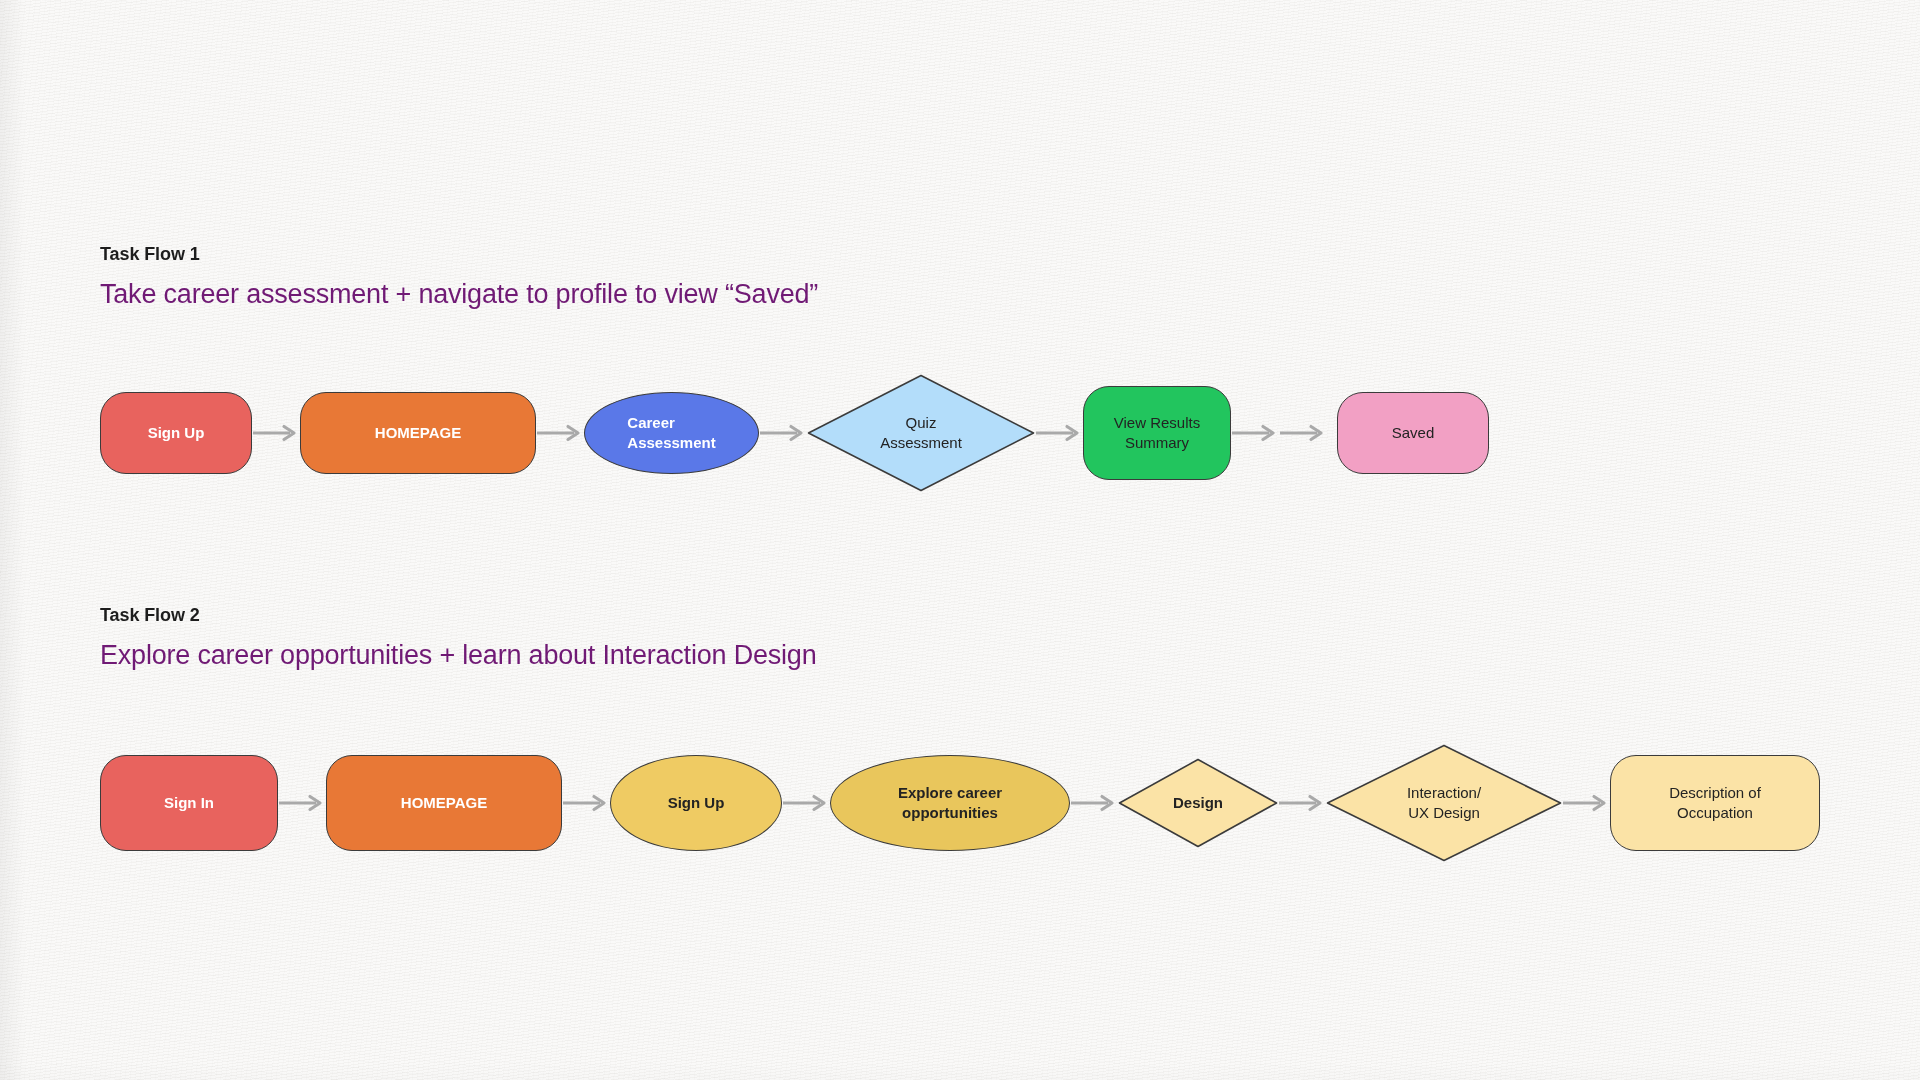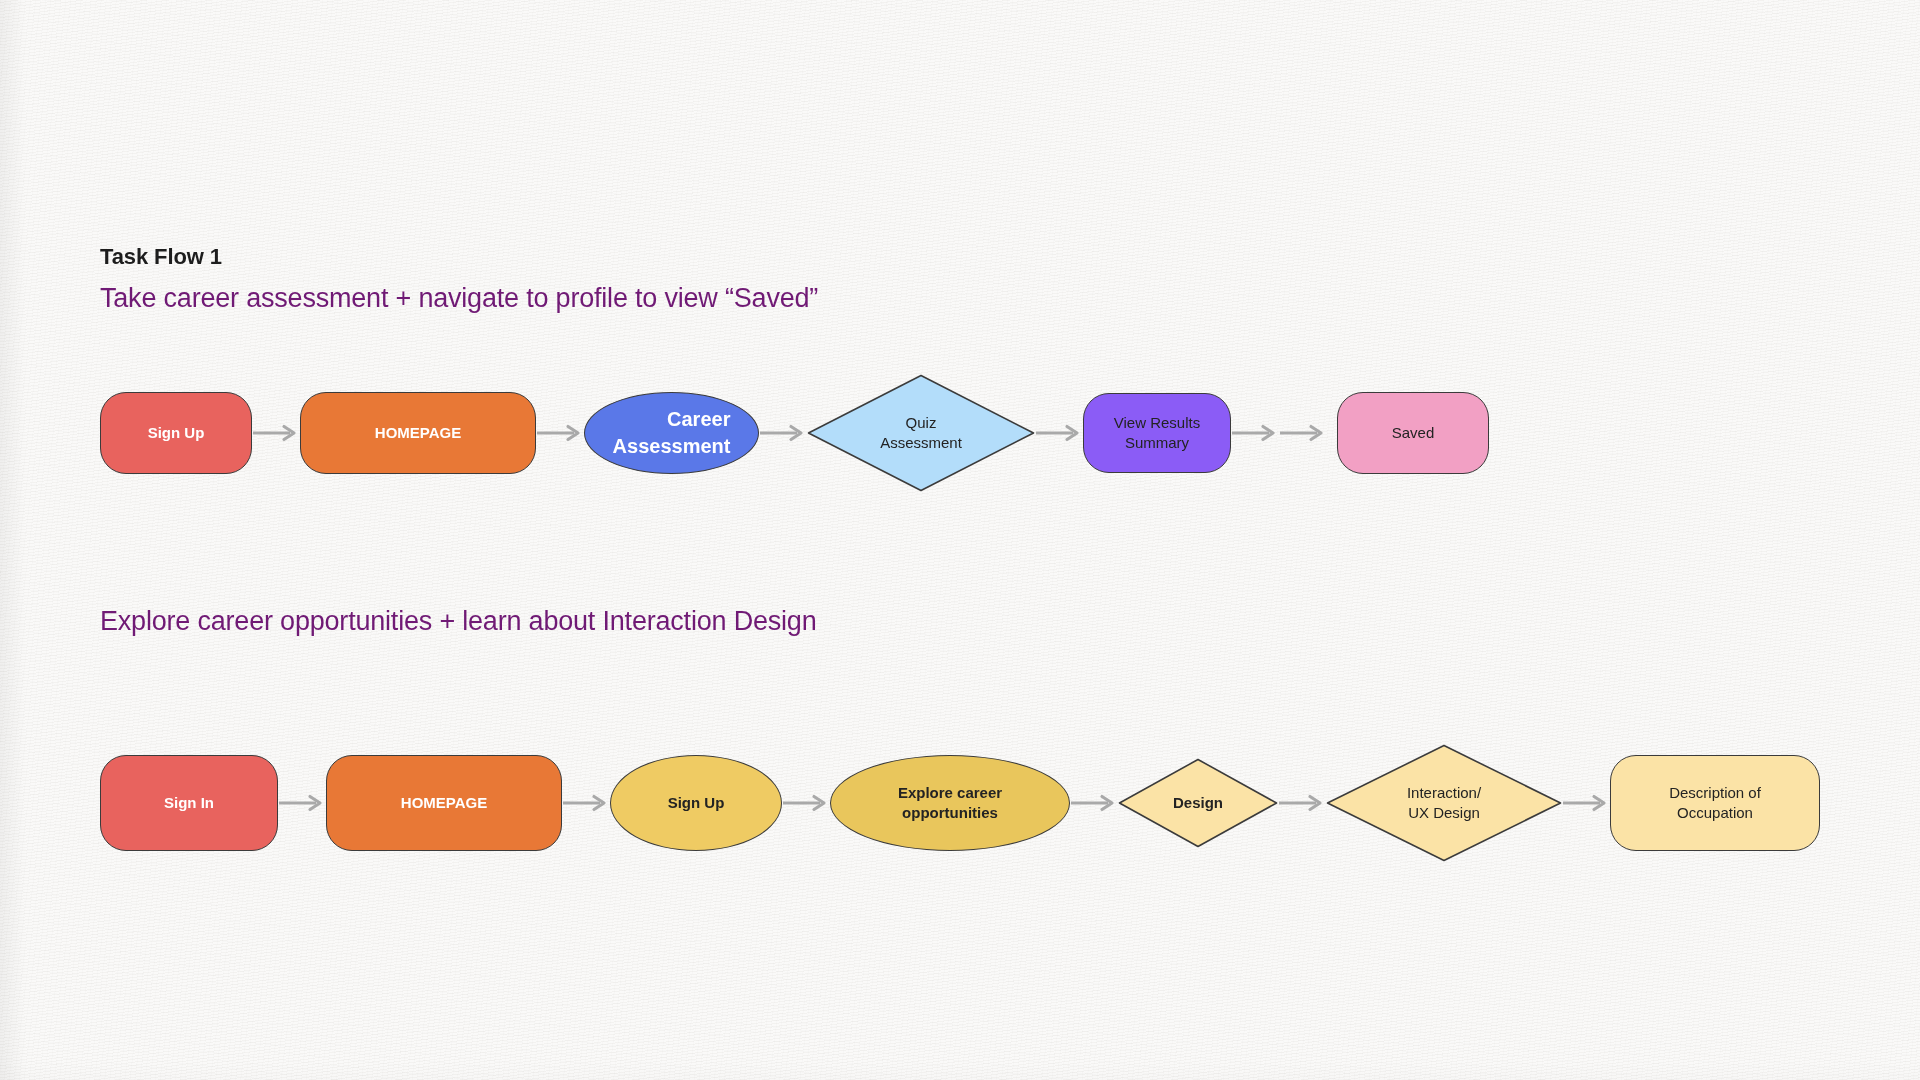--- a/index.html
+++ b/index.html
@@ -28,21 +28,21 @@
   }
 
   .section {
     position: absolute;
     left: 100px;
   }
   #flow1-header { top: 245px; }
   #flow2-header { top: 606px; }
 
   .flow-title {
-    font-size: 22px;
+    font-size: 18px;
     font-weight: bold;
     color: #1d1d1d;
     letter-spacing: -0.1px;
     margin: 0 0 14px 0;
     line-height: 1.1;
   }
   .flow-subtitle {
     font-size: 27px;
     font-weight: normal;
     color: #701a75;
@@ -113,20 +113,21 @@
 <body>
 
 <div id="canvas"></div>
 
 <div class="section" id="flow1-header">
   <div class="flow-title">Task Flow 1</div>
   <div class="flow-subtitle">Take career assessment + navigate to profile to view “Saved”</div>
 </div>
 
 <div class="section" id="flow2-header">
+  <div class="flow-title">Task Flow 2</div>
   <div class="flow-subtitle">Explore career opportunities + learn about Interaction Design</div>
 </div>
 
 <div class="flow-row" id="flow1-row">
     <div class="node-wrap" style="width: 152px; height: 82px;">
       <div class="node shape-rounded" style="width: 152px; height: 82px; background: rgb(232, 99, 94);">
         <div style="font-size: 15px; font-weight: bold; color: rgb(255, 255, 255); line-height: 1.35; white-space: pre; text-align: center;">Sign Up</div>
       </div>
     </div>
     <div class="arrow">
@@ -141,21 +142,21 @@
       </div>
     </div>
     <div class="arrow">
       <svg width="48" height="18" viewBox="0 0 48 18">
         <line x1="1" y1="9" x2="38" y2="9" stroke="#a9a9a9" stroke-width="3.2" stroke-linecap="butt"></line>
         <polyline points="32,2.5 42,9 32,15.5" fill="none" stroke="#a9a9a9" stroke-width="3.2" stroke-linecap="round" stroke-linejoin="round"></polyline>
       </svg>
     </div>
     <div class="node-wrap" style="width: 175px; height: 82px;">
       <div class="node shape-ellipse" style="width: 175px; height: 82px; background: rgb(90, 120, 232);">
-        <div style="font-size: 20px; font-weight: bold; color: rgb(255, 255, 255); line-height: 1.35; white-space: pre; text-align: right;">Career
+        <div style="font-size: 15px; font-weight: bold; color: rgb(255, 255, 255); line-height: 1.35; white-space: pre; text-align: left;">Career
 Assessment</div>
       </div>
     </div>
     <div class="arrow">
       <svg width="48" height="18" viewBox="0 0 48 18">
         <line x1="1" y1="9" x2="38" y2="9" stroke="#a9a9a9" stroke-width="3.2" stroke-linecap="butt"></line>
         <polyline points="32,2.5 42,9 32,15.5" fill="none" stroke="#a9a9a9" stroke-width="3.2" stroke-linecap="round" stroke-linejoin="round"></polyline>
       </svg>
     </div>
     <div class="node-wrap" style="width: 228px; height: 118px;">
@@ -167,21 +168,21 @@
 Assessment</div>
       </div>
     </div>
     <div class="arrow">
       <svg width="48" height="18" viewBox="0 0 48 18">
         <line x1="1" y1="9" x2="38" y2="9" stroke="#a9a9a9" stroke-width="3.2" stroke-linecap="butt"></line>
         <polyline points="32,2.5 42,9 32,15.5" fill="none" stroke="#a9a9a9" stroke-width="3.2" stroke-linecap="round" stroke-linejoin="round"></polyline>
       </svg>
     </div>
     <div class="node-wrap" style="width: 148px; height: 82px;">
-      <div class="node shape-rounded" style="width: 148px; height: 80px; background: #8b5cf6;">
+      <div class="node shape-rounded" style="width: 148px; height: 94px; background: #22c55e;">
         <div style="font-size: 15px; font-weight: normal; color: rgb(35, 35, 35); line-height: 1.35; white-space: pre; text-align: center;">View Results
 Summary</div>
       </div>
     </div>
     <div class="arrow">
       <svg width="48" height="18" viewBox="0 0 48 18">
         <line x1="1" y1="9" x2="38" y2="9" stroke="#a9a9a9" stroke-width="3.2" stroke-linecap="butt"></line>
         <polyline points="32,2.5 42,9 32,15.5" fill="none" stroke="#a9a9a9" stroke-width="3.2" stroke-linecap="round" stroke-linejoin="round"></polyline>
       </svg>
     </div>

